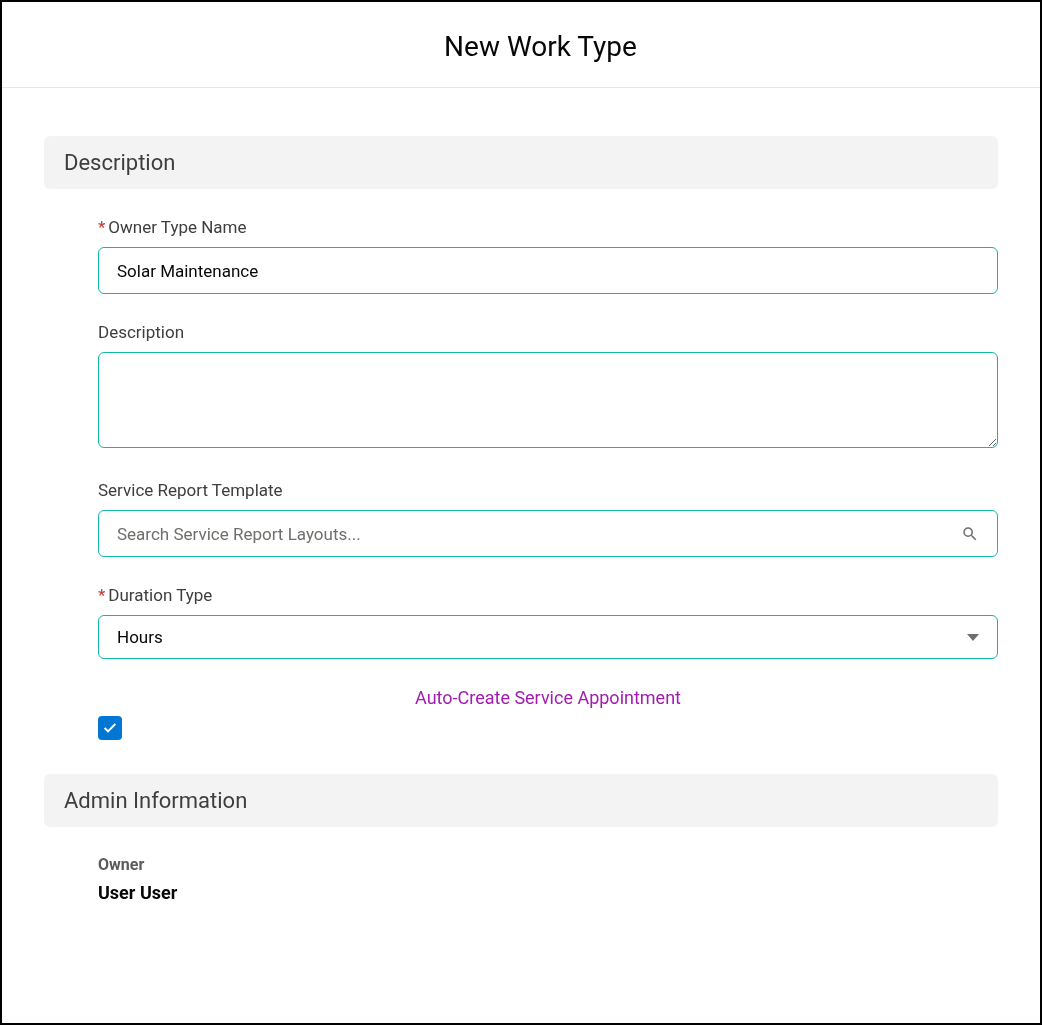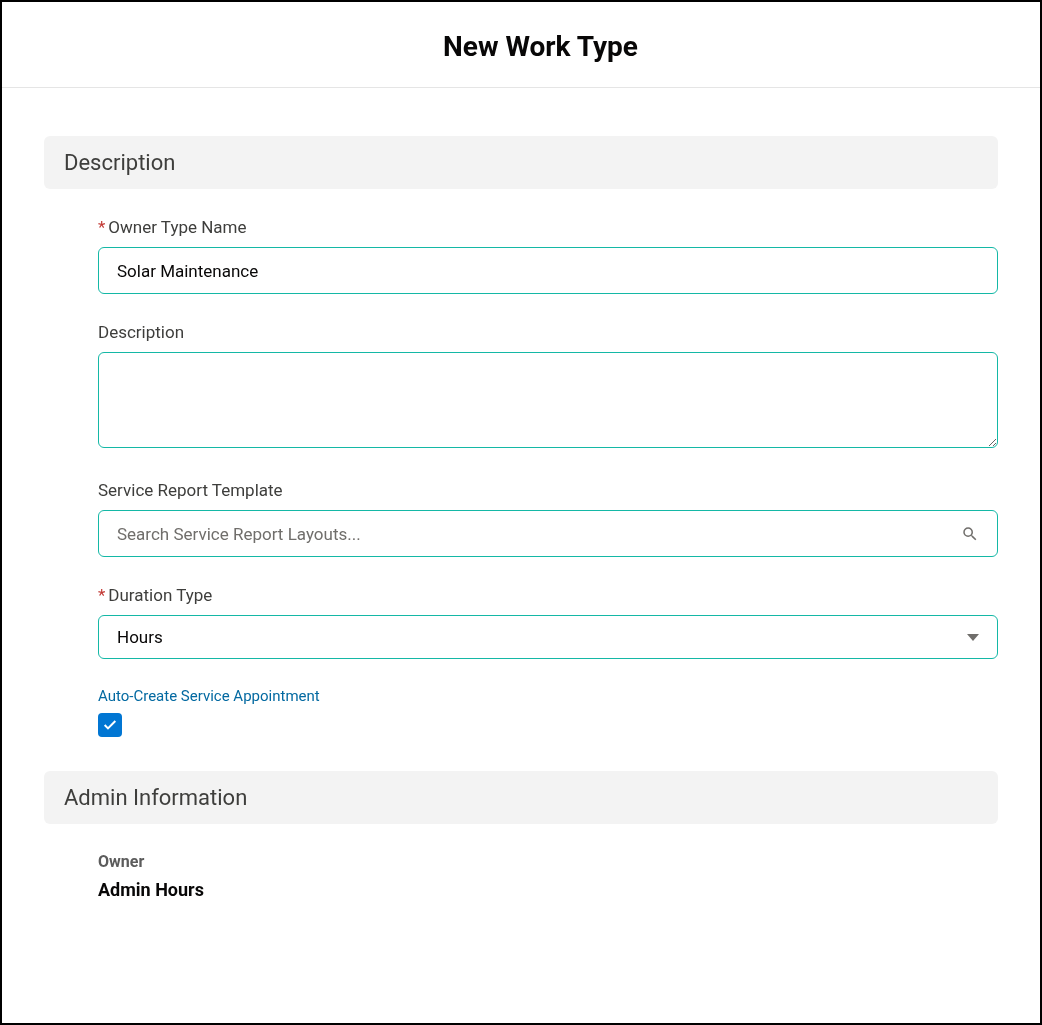--- a/index.html
+++ b/index.html
@@ -16,21 +16,21 @@
     position: relative;
     overflow: hidden;
   }
   .header {
     text-align: center;
     padding: 28px 0 24px 0;
     border-bottom: 1px solid #e5e5e5;
   }
   .header h1 {
     font-size: 28px;
-    font-weight: 700;
+    font-weight: 400;
     color: #080707;
     margin-left: 39px;
   }
   .content {
     padding: 48px 42px 0 42px;
   }
   .section-header {
     background: #f3f3f3;
     border-radius: 6px;
     padding: 14px 20px;
@@ -99,24 +99,25 @@
     outline: none;
     font-size: 17px;
     font-family: inherit;
     color: #080707;
     background: transparent;
   }
   .lookup-wrap input::placeholder { color: #706e6b; }
   .search-icon-svg { width: 18px; height: 18px; fill: #706e6b; flex-shrink: 0; }
   .checkbox-field { margin: 20px 0 34px 54px; }
   .checkbox-label {
-    font-size: 15px;
-    color: #0369a1;
+    font-size: 18px;
+    color: #a21caf;
     display: block;
     margin-bottom: 8px;
+    text-align: center;
   }
   .checkbox {
     width: 24px; height: 24px;
     background: #0176d3;
     border-radius: 4px;
     display: flex;
     align-items: center;
     justify-content: center;
     cursor: pointer;
   }
@@ -189,17 +190,17 @@
           </svg>
       </div>
     </div>
 
     <div class="section-header">
       <h2>Admin Information</h2>
     </div>
 
     <div class="readonly-field">
       <span class="readonly-label">Owner</span>
-      <span class="readonly-value">Admin Hours</span>
+      <span class="readonly-value">User User</span>
     </div>
 
   </div>
 </div>
 
 </body></html>

